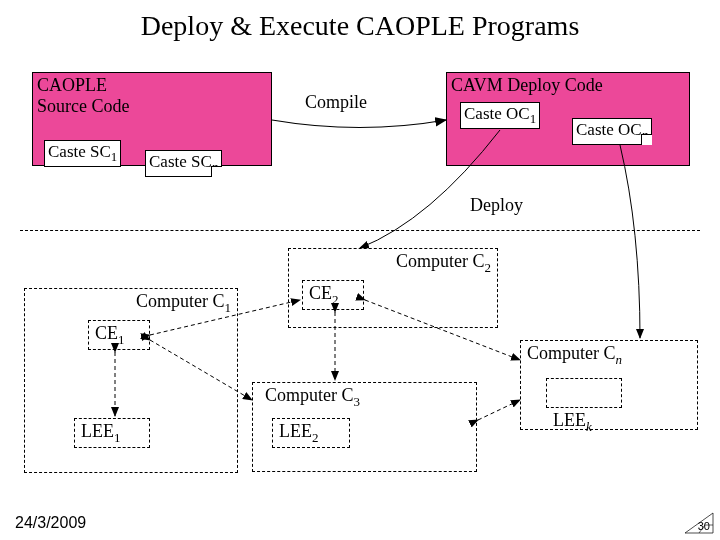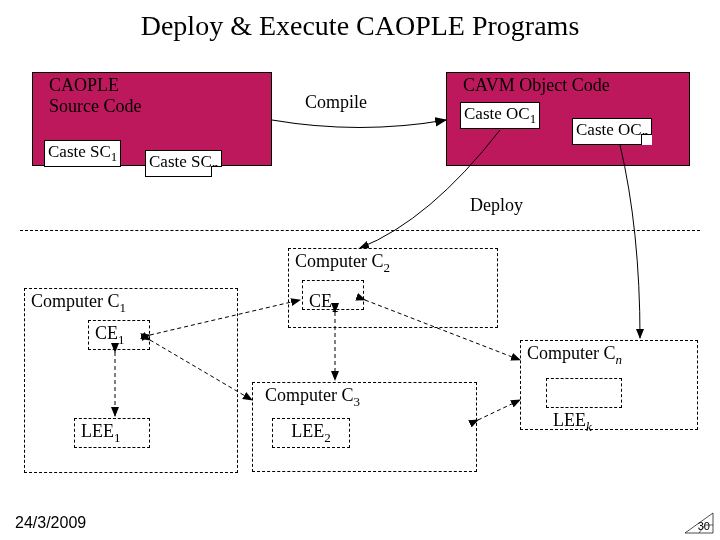--- a/index.html
+++ b/index.html
@@ -15,23 +15,23 @@
   .title {
     font-size: 28px;
     text-align: center;
     position: absolute;
     top: 10px;
     width: 100%;
   }
   .box-solid {
     position: absolute;
     border: 1px solid #000;
-    background: #be185d;
+    background: #ec4899;
     font-size: 18px;
-    padding: 2px 16px;
+    padding: 2px 4px;
     box-sizing: border-box;
   }
   .box-dashed {
     position: absolute;
     border: 1px dashed #000;
     font-size: 18px;
     box-sizing: border-box;
   }
   .label {
     position: absolute;
@@ -102,55 +102,55 @@
   <span>Caste SC</span><sub>1</sub>
 </div>
 <div class="small-box" style="left:145px; top:150px;">
   <span>Caste SC</span><sub class="it">n</sub>
   <div class="note-corner"></div>
 </div>
 
 <div class="label" style="left:305px; top:92px;">Compile</div>
 
 <div class="box-solid" style="left:446px; top:72px; width:244px; height:94px;">
-  <div>CAVM Object Code</div>
+  <div>CAVM Deploy Code</div>
 </div>
 <div class="small-box" style="left:460px; top:102px;">
   <span>Caste OC</span><sub>1</sub>
 </div>
 <div class="small-box" style="left:572px; top:118px;">
   <span>Caste OC</span><sub class="it">n</sub>
   <div class="note-corner"></div>
 </div>
 
 <div class="label" style="left:470px; top:195px;">Deploy</div>
 
 <div class="hr-dashed" style="top:230px;"></div>
 
 <div class="box-dashed" style="left:288px; top:248px; width:210px; height:80px;">
-  <div style="padding:2px 6px;"><span>Computer C</span><sub>2</sub></div>
+  <div style="padding:2px 6px;text-align:right;"><span>Computer C</span><sub>2</sub></div>
 </div>
 <div class="box-dashed" style="left:302px; top:280px; width:62px; height:30px;">
-  <div style="padding:2px 6px;margin-top:8px;"><span>CE</span><sub>2</sub></div>
+  <div style="padding:2px 6px;"><span>CE</span><sub>2</sub></div>
 </div>
 
 <div class="box-dashed" style="left:24px; top:288px; width:214px; height:185px;">
-  <div style="padding:2px 6px;"><span>Computer C</span><sub>1</sub></div>
+  <div style="padding:2px 6px;text-align:right;"><span>Computer C</span><sub>1</sub></div>
 </div>
 <div class="box-dashed" style="left:88px; top:320px; width:62px; height:30px;">
   <div style="padding:2px 6px;"><span>CE</span><sub>1</sub></div>
 </div>
 <div class="box-dashed" style="left:74px; top:418px; width:76px; height:30px;">
   <div style="padding:2px 6px;"><span>LEE</span><sub>1</sub></div>
 </div>
 
 <div class="box-dashed" style="left:252px; top:382px; width:225px; height:90px;">
   <div style="padding:2px 6px;margin-left:6px;"><span>Computer C</span><sub>3</sub></div>
 </div>
-<div class="box-dashed" style="left:272px; top:418px; width:78px; height:30px;text-align:center;">
+<div class="box-dashed" style="left:272px; top:418px; width:78px; height:30px;">
   <div style="padding:2px 6px;"><span>LEE</span><sub>2</sub></div>
 </div>
 
 <div class="box-dashed" style="left:520px; top:340px; width:178px; height:90px;">
   <div style="padding:2px 6px;"><span>Computer C</span><sub class="it">n</sub></div>
 </div>
 <div class="box-dashed" style="left:546px; top:378px; width:76px; height:30px;">
   <div style="padding:2px 6px;margin-top:29px;"><span>LEE</span><sub class="it">k</sub></div>
 </div>
 

